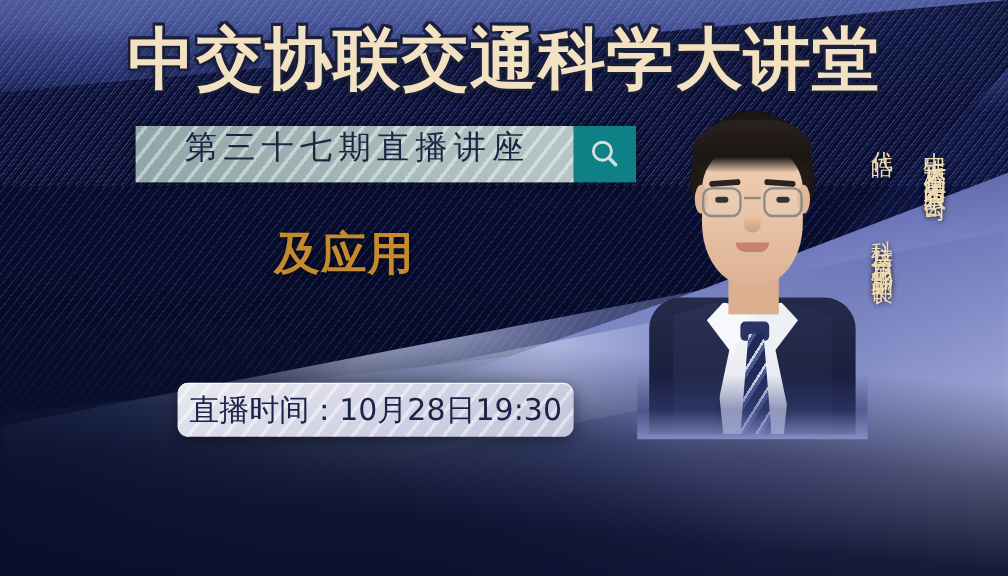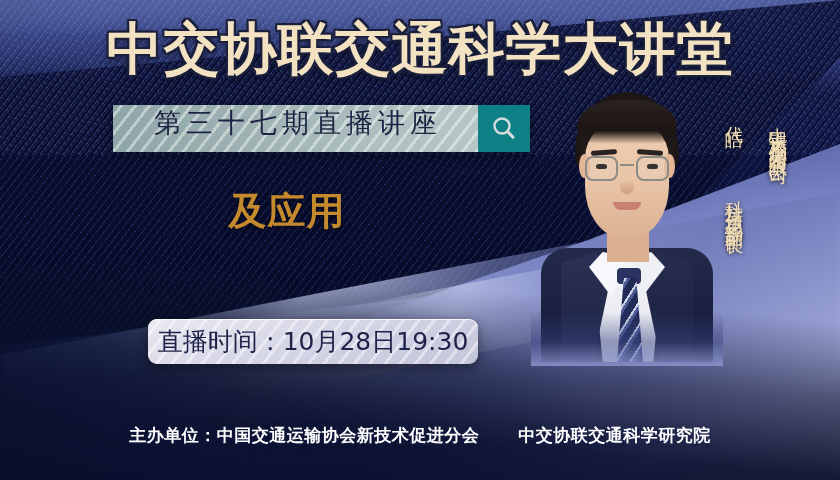--- a/index.html
+++ b/index.html
@@ -391,19 +391,14 @@
   </div>
 
   <div class="vcol vcol-org">中铁大桥局集团有限公司</div>
 
   <div class="vcol vcol-person">
     <span>代皓</span>
     <span class="vp-gap"></span>
     <span>科技与信息化部副部长</span>
   </div>
 
-  <div class="footer">
-    <span>主办单位：中国交通运输协会新技术促进分会</span>
-    <span class="sep"></span>
-    <span>中交协联交通科学研究院</span>
-  </div>
 
 </div>
 
 </body></html>

